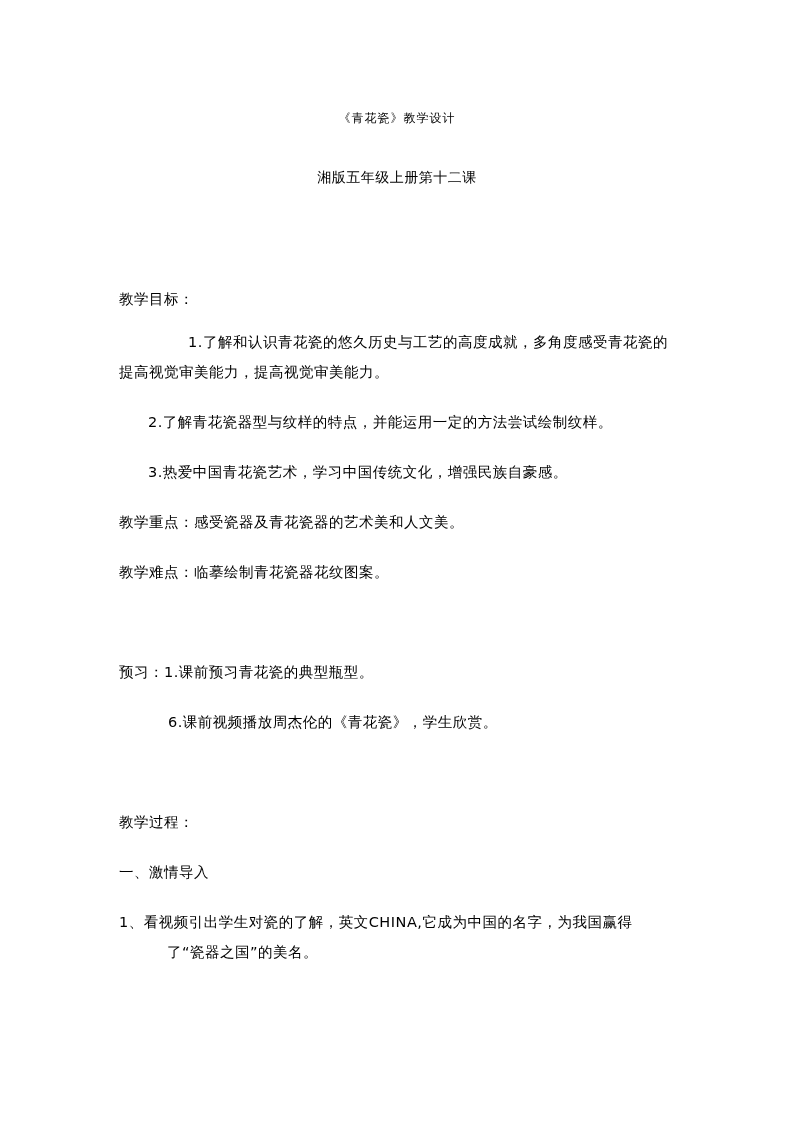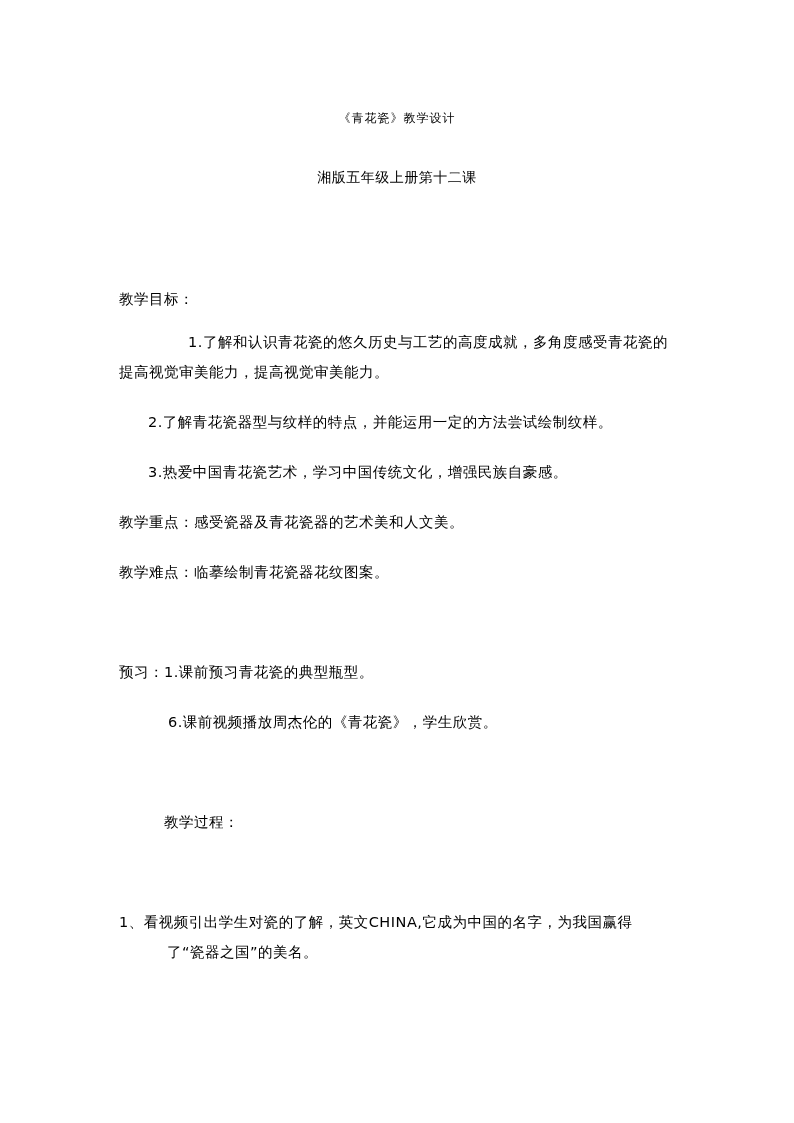--- a/index.html
+++ b/index.html
@@ -42,18 +42,19 @@
 
   <div class="line" style="top:511px;">教学重点：感受瓷器及青花瓷器的艺术美和人文美。</div>
 
   <div class="line" style="top:561px;">教学难点：临摹绘制青花瓷器花纹图案。</div>
 
 
   <div class="line" style="top:661px;">预习：1.课前预习青花瓷的典型瓶型。</div>
 
   <div class="line indent2" style="top:711px;">6.课前视频播放周杰伦的《青花瓷》，学生欣赏。</div>
 
-  <div class="line" style="top:811px;margin-left:45px;">教学过程：</div>
+  <div class="line" style="top:811px;">教学过程：</div>
 
+  <div class="line" style="top:861px;">一、激情导入</div>
 
   <div class="line" style="top:911px;">1、看视频引出学生对瓷的了解，英文CHINA,它成为中国的名字，为我国赢得</div>
   <div class="line" style="top:941px;margin-left:48px;">了“瓷器之国”的美名。</div>
 </div>
 
 </body></html>

